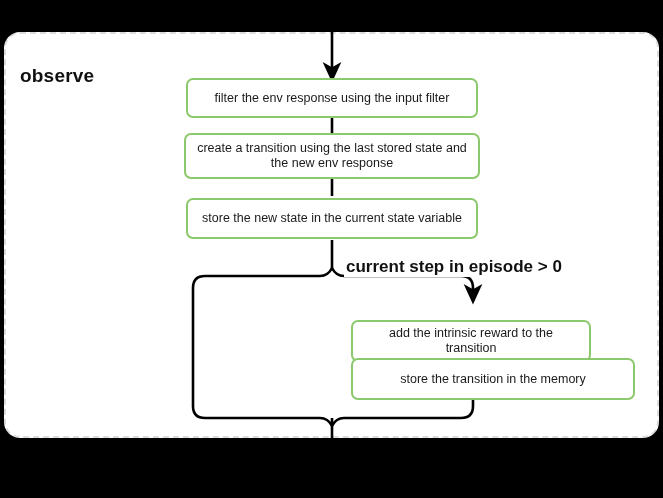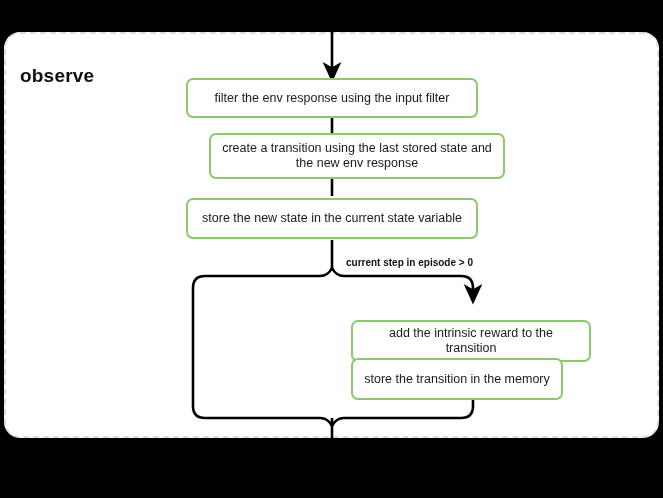--- a/index.html
+++ b/index.html
@@ -59,21 +59,21 @@
     color: #1a1a1a;
     font-size: 12.5px;
     line-height: 15px;
     padding: 2px 10px;
     z-index: 4;
   }
 
   
   .edge-label {
     position: absolute;
-    font-size: 10px;
+    font-size: 17px;
     font-weight: bold;
     color: #111111;
     white-space: nowrap;
     background: #ffffff;
     padding: 0 2px;
     z-index: 6;
   }
 
   
   #edges {
@@ -136,31 +136,31 @@
 
     <g>
       <line x1="332" y1="418" x2="332" y2="452" stroke="#000000" stroke-width="2.6"></line>
     </g>
   </svg>
 
   <div class="node" style="left:186px; top:78px; width:292px; height:40px;">
     <span>filter the env response using the input filter</span>
   </div>
 
-  <div class="node" style="left:184px; top:133px; width:296px; height:46px;margin-left:25px;">
+  <div class="node" style="left:184px; top:133px; width:296px; height:46px;">
     <span>create a transition using the last stored state and the new env response</span>
   </div>
 
   <div class="node" style="left:186px; top:198px; width:292px; height:41px;text-align:right;">
     <span>store the new state in the current state variable</span>
   </div>
 
   <div class="node" style="left:351px; top:296px; width:240px; height:42px;margin-top:24px;">
     <span>add the intrinsic reward to the transition</span>
   </div>
 
-  <div class="node" style="left:351px; top:358px; width:212px; height:42px;">
+  <div class="node" style="left:351px; top:358px; width:284px; height:42px;">
     <span>store the transition in the memory</span>
   </div>
 
   <div class="edge-label" style="left:344px; top:257px;">current step in episode &gt; 0</div>
 
 </div>
 
 </body></html>

